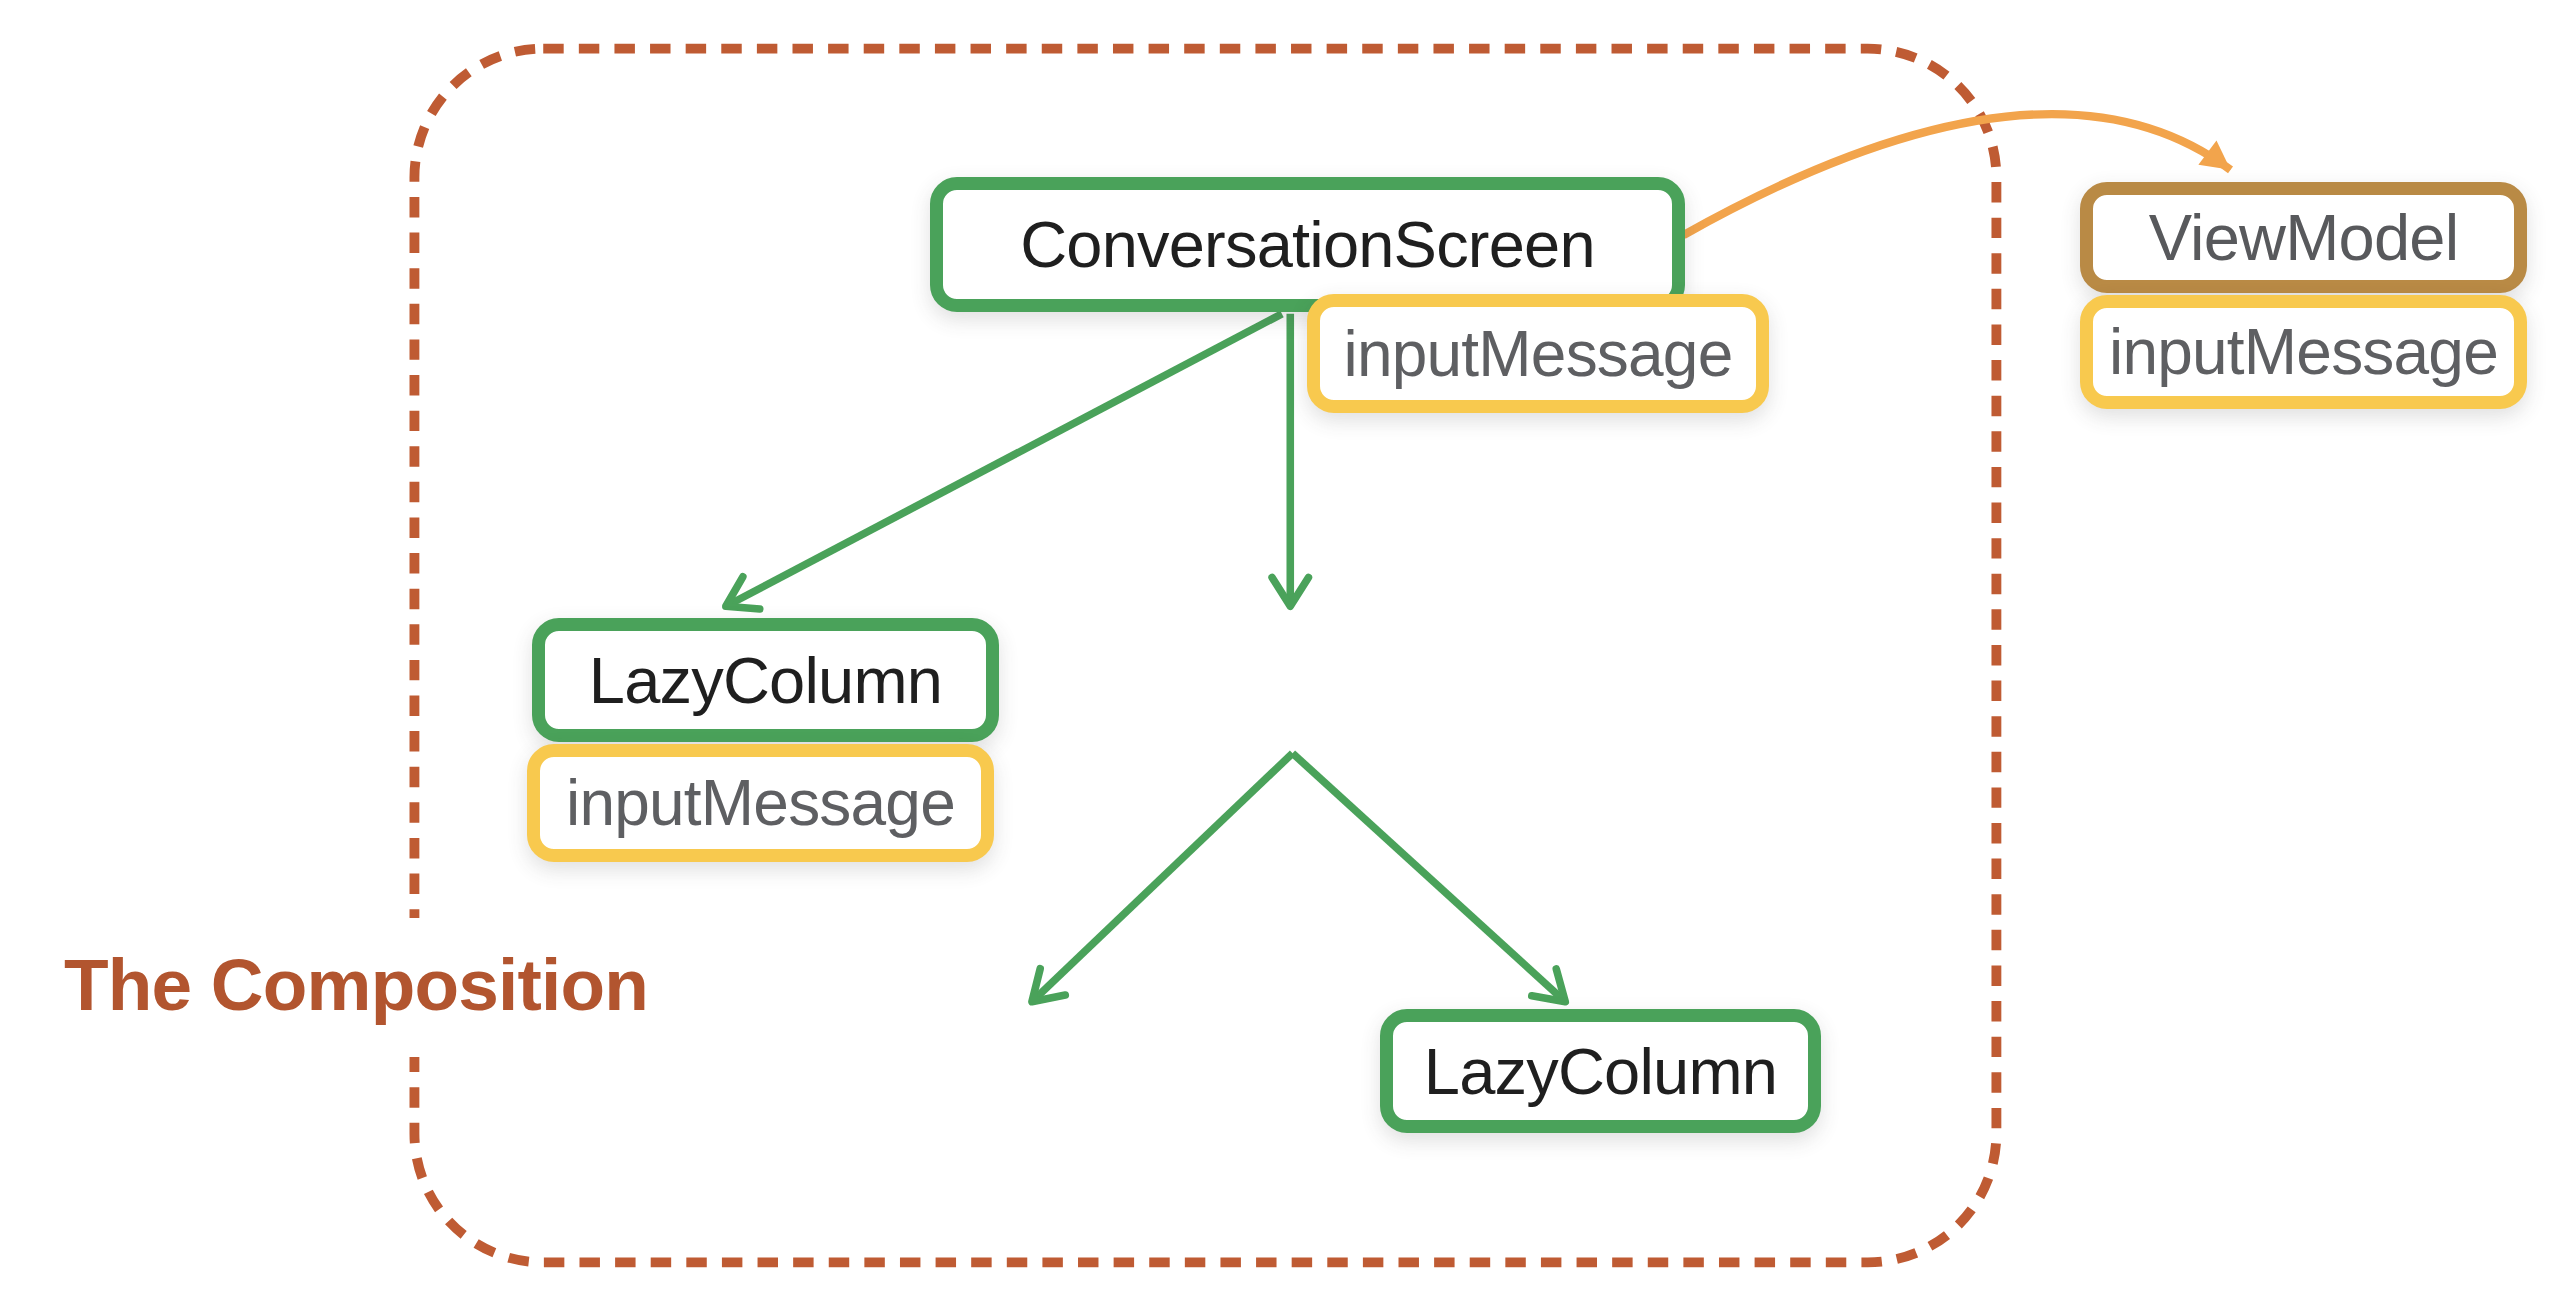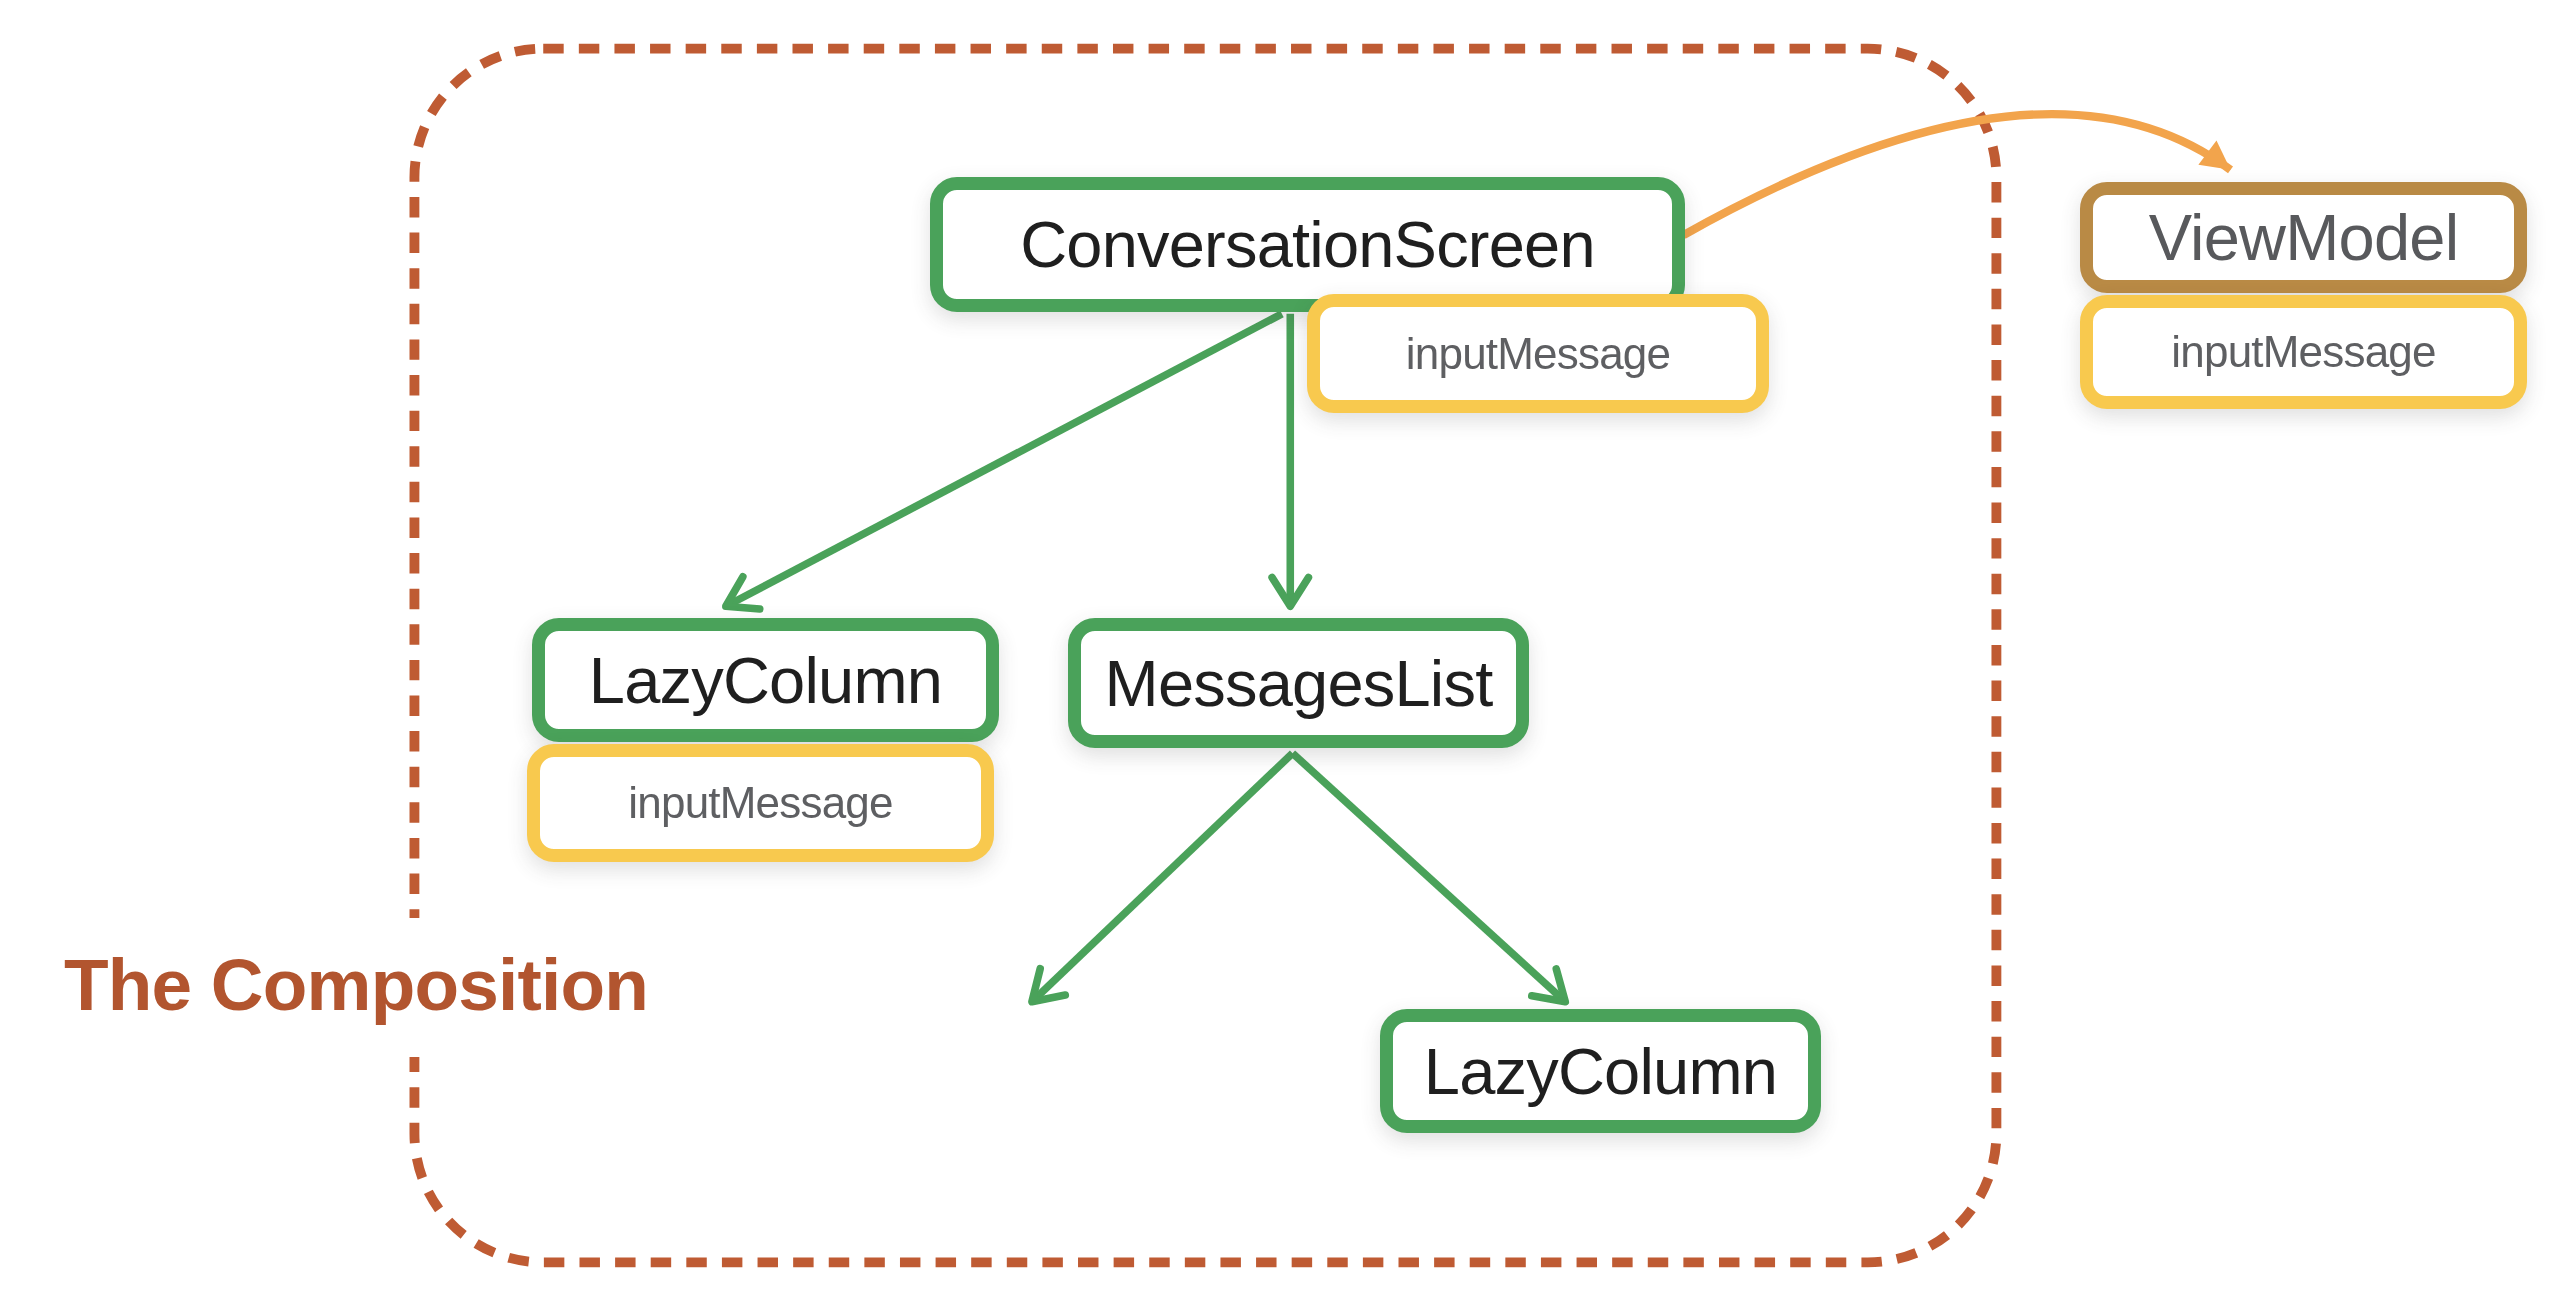--- a/index.html
+++ b/index.html
@@ -30,21 +30,21 @@
     box-shadow:0 7.6px 19.7px rgba(60,60,60,.16);
     z-index:2;
   }
   .node.green{border:13.6px solid var(--green);}
   .node.yellow{border:13.6px solid var(--yellow);z-index:3;}
   .node.brown{border:13.6px solid var(--brown);}
   .node .lbl{
     font-size:65px;line-height:1;color:var(--ink);
     white-space:nowrap;letter-spacing:-0.8px;
   }
-  .node.yellow .lbl{color:var(--gray);font-size:44px;}
+  .node.yellow .lbl{color:var(--gray);font-size:64px;}
   .node.brown .lbl{color:#58595C;}
   .title{
     position:absolute;left:64px;top:918px;z-index:2;
     font-size:73px;font-weight:700;line-height:1;
     color:var(--title);
     background:var(--bg);
     padding:30px 23px 36px 0;
     white-space:nowrap;
     letter-spacing:-0.8px;
   }
@@ -85,23 +85,20 @@
   </svg>
 
   <div class="node green" id="n-conversation">
     <span class="lbl">ConversationScreen</span>
   </div>
 
   <div class="node green" id="n-userinput">
     <span class="lbl">LazyColumn</span>
   </div>
 
-  <div class="node green" id="n-messageslist">
-    <span class="lbl">MessagesList</span>
-  </div>
 
 
   <div class="node brown" id="n-viewmodel">
     <span class="lbl">ViewModel</span>
   </div>
 
   <div class="node green" id="n-lazycolumn">
     <span class="lbl">LazyColumn</span>
   </div>
 

